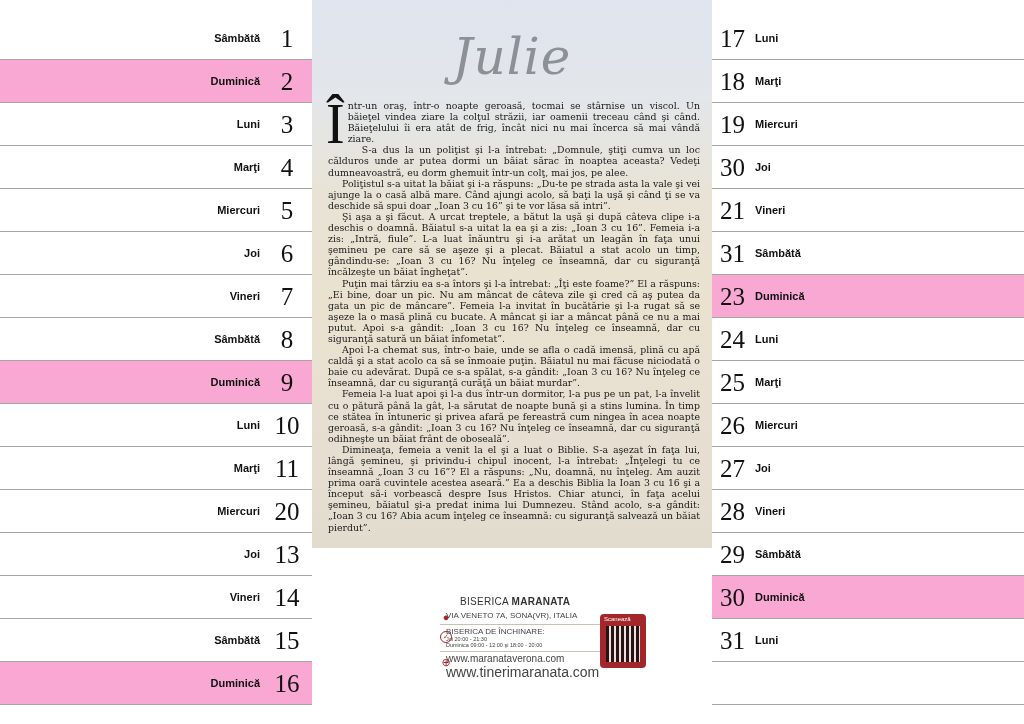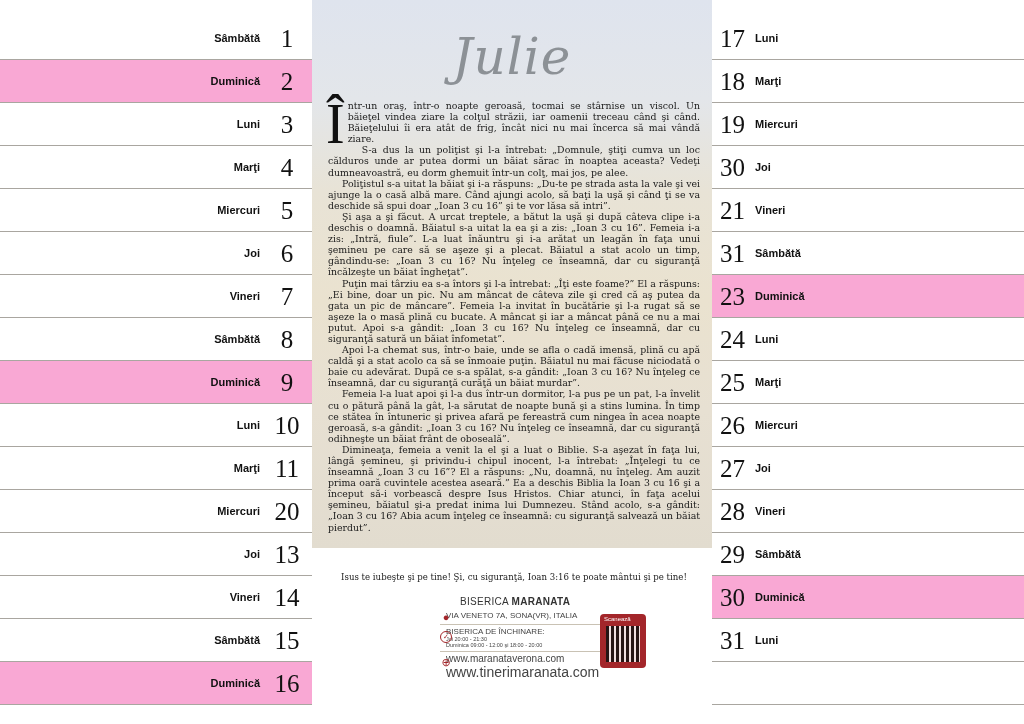--- a/index.html
+++ b/index.html
@@ -112,21 +112,20 @@
   <div class="story">
     <p class="first"><span class="dropcap">Î</span><span>ntr-un oraş, într-o noapte geroasă, tocmai se stârnise un viscol. Un băieţel vindea ziare la colţul străzii, iar oamenii treceau când şi când. Băieţelului îi era atât de frig, încât nici nu mai încerca să mai vândă ziare.</span></p>
     <p>S-a dus la un poliţist şi l-a întrebat: „Domnule, ştiţi cumva un loc călduros unde ar putea dormi un băiat sărac în noaptea aceasta? Vedeţi dumneavoastră, eu dorm ghemuit într-un colţ, mai jos, pe alee.</p>
     <p>Poliţistul s-a uitat la băiat şi i-a răspuns: „Du-te pe strada asta la vale şi vei ajunge la o casă albă mare. Când ajungi acolo, să baţi la uşă şi când ţi se va deschide să spui doar „Ioan 3 cu 16” şi te vor lăsa să intri”.</p>
     <p>Şi aşa a şi făcut. A urcat treptele, a bătut la uşă şi după câteva clipe i-a deschis o doamnă. Băiatul s-a uitat la ea şi a zis: „Ioan 3 cu 16”. Femeia i-a zis: „Intră, fiule”. L-a luat înăuntru şi i-a arătat un leagăn în faţa unui şemineu pe care să se aşeze şi a plecat. Băiatul a stat acolo un timp, gândindu-se: „Ioan 3 cu 16? Nu înţeleg ce înseamnă, dar cu siguranţă încălzeşte un băiat îngheţat”.</p>
     <p>Puţin mai târziu ea s-a întors şi l-a întrebat: „Îţi este foame?” El a răspuns: „Ei bine, doar un pic. Nu am mâncat de câteva zile şi cred că aş putea da gata un pic de mâncare”. Femeia l-a invitat în bucătărie şi l-a rugat să se aşeze la o masă plină cu bucate. A mâncat şi iar a mâncat până ce nu a mai putut. Apoi s-a gândit: „Ioan 3 cu 16? Nu înţeleg ce înseamnă, dar cu siguranţă satură un băiat înfometat”.</p>
     <p>Apoi l-a chemat sus, într-o baie, unde se afla o cadă imensă, plină cu apă caldă şi a stat acolo ca să se înmoaie puţin. Băiatul nu mai făcuse niciodată o baie cu adevărat. După ce s-a spălat, s-a gândit: „Ioan 3 cu 16? Nu înţeleg ce înseamnă, dar cu siguranţă curăţă un băiat murdar”.</p>
     <p>Femeia l-a luat apoi şi l-a dus într-un dormitor, l-a pus pe un pat, l-a învelit cu o pătură până la gât, l-a sărutat de noapte bună şi a stins lumina. În timp ce stătea în întuneric şi privea afară pe fereastră cum ningea în acea noapte geroasă, s-a gândit: „Ioan 3 cu 16? Nu înţeleg ce înseamnă, dar cu siguranţă odihneşte un băiat frânt de oboseală”.</p>
     <p>Dimineaţa, femeia a venit la el şi a luat o Biblie. S-a aşezat în faţa lui, lângă şemineu, şi privindu-i chipul inocent, l-a întrebat: „Înţelegi tu ce înseamnă „Ioan 3 cu 16”? El a răspuns: „Nu, doamnă, nu înţeleg. Am auzit prima oară cuvintele acestea aseară.” Ea a deschis Biblia la Ioan 3 cu 16 şi a început să-i vorbească despre Isus Hristos. Chiar atunci, în faţa acelui şemineu, băiatul şi-a predat inima lui Dumnezeu. Stând acolo, s-a gândit: „Ioan 3 cu 16? Abia acum înţeleg ce înseamnă: cu siguranţă salvează un băiat pierdut”.</p>
   </div>
-  <div class="closing">Isus te iubeşte şi pe tine! Şi, cu siguranţă, Ioan 3:16 te poate mântui şi pe tine!</div>
 
   <div class="footer">
     <div class="church"><span>BISERICA </span><b>MARANATA</b></div>
     <div class="info" style="top:17px">
       <span class="ico" style="color:#a3262a">●</span>
       <div class="txt" style="font-size:8px">VIA VENETO 7A, SONA(VR), ITALIA</div>
     </div>
     <div class="hr" style="top:30px"></div>
     <div class="info" style="top:33px">
       <span class="ico" style="top:4px;border:1px solid #a3262a;border-radius:50%;color:#a3262a;font-size:7px">✓</span>

